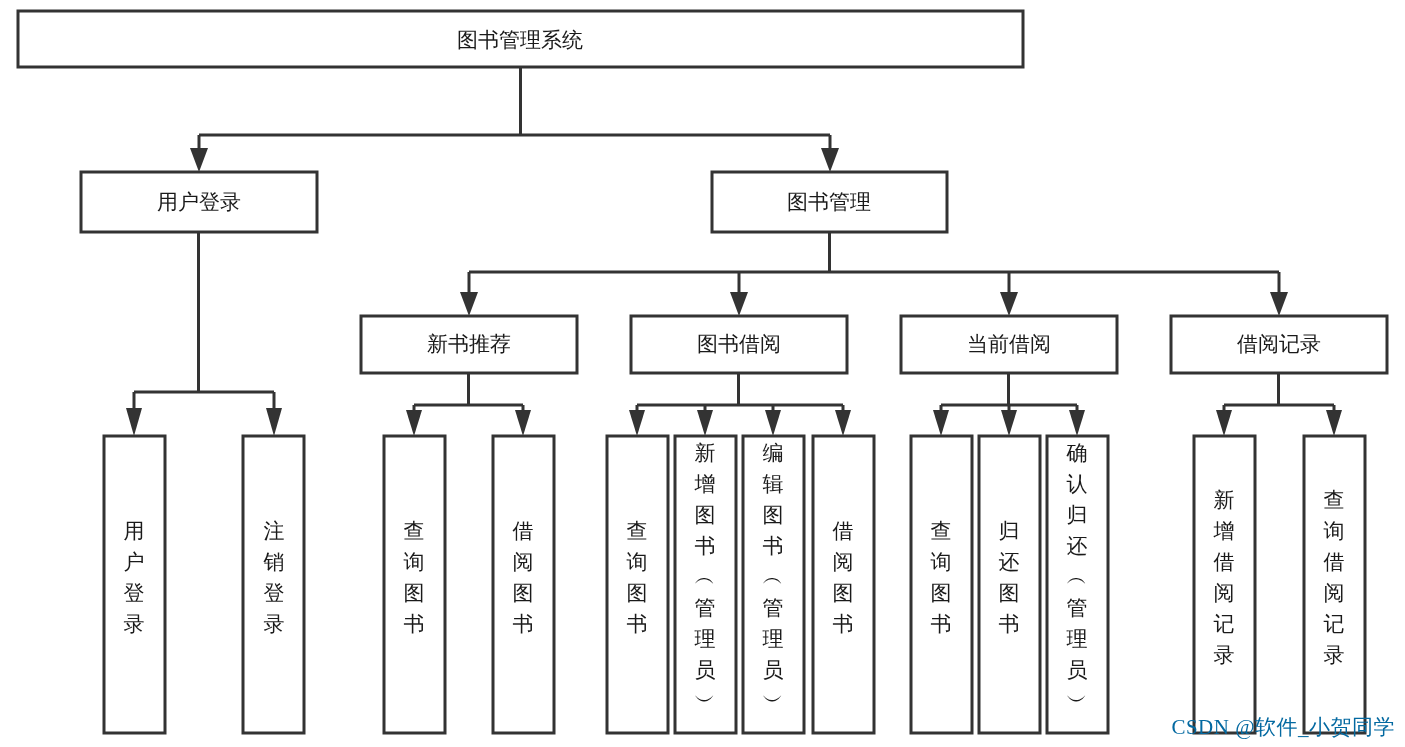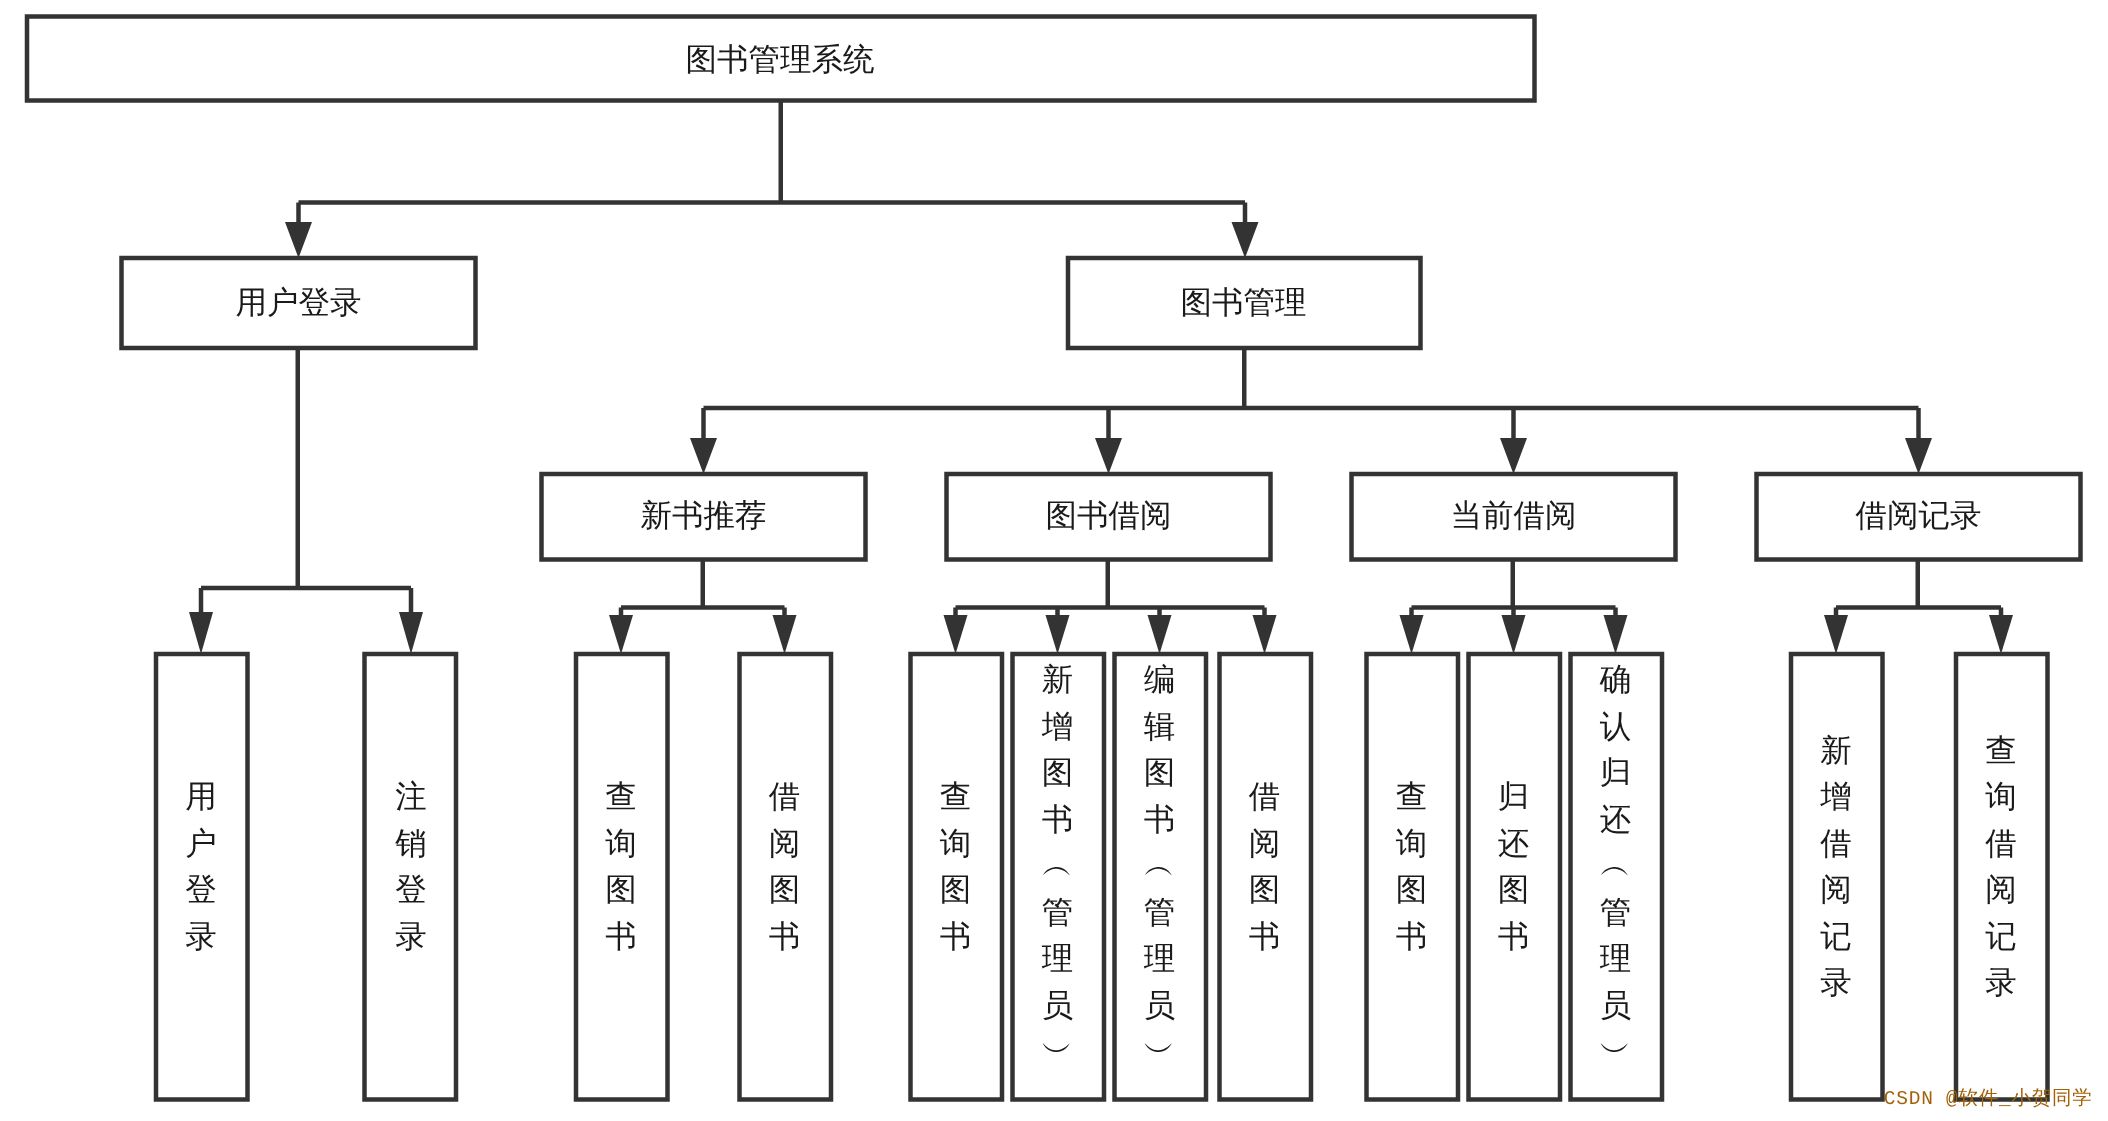--- a/index.html
+++ b/index.html
@@ -52,23 +52,23 @@
   .node-label-v {
     font-family: "Liberation Sans", "DejaVu Sans", sans-serif;
     font-size: 21px;
     fill: #1a1a1a;
     text-anchor: middle;
   }
   .watermark {
     position: absolute;
     right: 10px;
     bottom: 6px;
-    font-family: Liberation Mono, monospace;
-    font-size: 13px;
-    color: #a16207;
+    font-family: Liberation Serif, serif;
+    font-size: 21px;
+    color: #0369a1;
     white-space: nowrap;
     letter-spacing: 0.5px;
   }
 </style>
 </head>
 <body>
 
 <div id="diagram-root">
 
   <svg class="flowchart" viewBox="0 0 1405 747">

